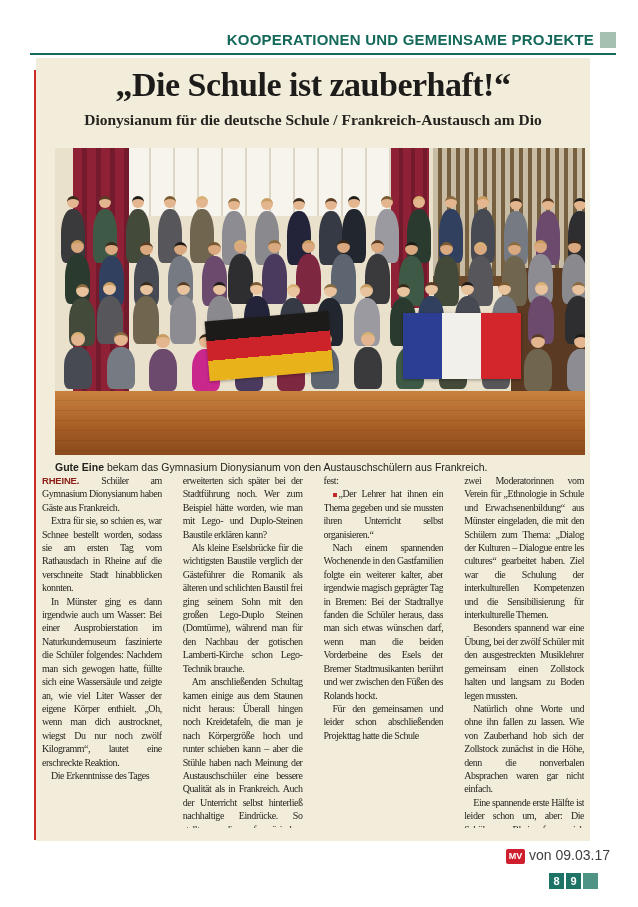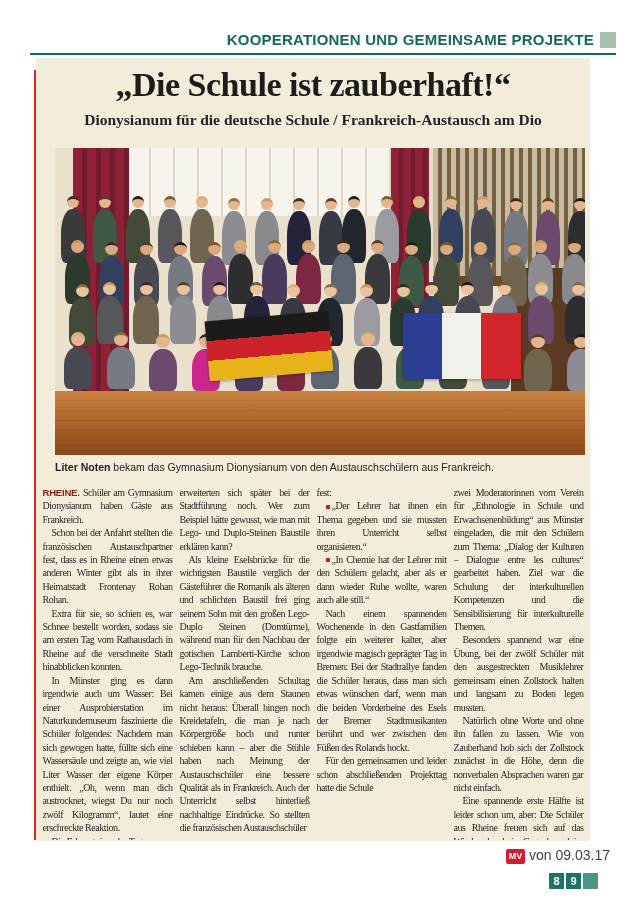--- a/index.html
+++ b/index.html
@@ -94,22 +94,22 @@
   .person .torso { border-radius:45% 45% 18% 18%; margin-top:1px; }
   
   .caption {
     position:absolute; left:19px; top:403px; width:530px;
     font-family:"Liberation Sans", sans-serif;
     font-size:10.5px; color:#24221f;
   }
   .caption b { font-weight:bold; }
   
   .columns {
-    position:absolute; left:6px; top:428px; width:542px; height:354px;
-    display:flex; gap:7px;justify-content:center;
+    position:absolute; left:6px; top:416px; width:542px; height:354px;
+    display:flex; gap:21px;justify-content:center;
   }
   .col {
     width:130px; height:354px; overflow:hidden;
     font-size:10px; line-height:13.4px; letter-spacing:-0.45px;
     text-align:justify; color:#221f1c;
   }
   .col p { margin:0; }
   .col p.indent { text-indent:9px; }
   .lead {
     font-family:"Liberation Sans", sans-serif;
@@ -404,40 +404,38 @@
         <div class="person" style="left: 512px; top: 186px; width: 28px; z-index: 4;">
           <div class="head" style="height: 14px; width: 14px; background: rgb(227, 182, 143); border-top: 3px solid rgb(31, 27, 23);"></div>
           <div class="torso" style="width: 28px; height: 42px; background: rgb(140, 140, 146);"></div>
         </div>
       </div>
     <div class="flag-de"></div>
     <div class="flag-fr"></div>
   </div>
 
   <div class="caption">
-    <b>Liter Noten</b><span> bekam das Gymnasium Dionysianum von den Austauschschülern aus Frankreich.</span>
+    <b>Gute Eine</b><span> bekam das Gymnasium Dionysianum von den Austauschschülern aus Frankreich.</span>
   </div>
 
   <div class="columns">
       <div class="col">
         <p><span class="lead">RHEINE. </span>Schüler am Gymnasium Dionysianum haben Gäste aus Frankreich.</p>
-        <p class="indent">Schon bei der Anfahrt stellten die französischen Austauschpartner fest, dass es in Rheine einen etwas anderen Winter gibt als in ihrer Heimatstadt Frontenay Rohan Rohan.</p>
         <p class="indent">Extra für sie, so schien es, war Schnee bestellt worden, sodass sie am ersten Tag vom Rathausdach in Rheine auf die verschneite Stadt hinabblicken konnten.</p>
         <p class="indent">In Münster ging es dann irgendwie auch um Wasser: Bei einer Ausprobierstation im Naturkundemuseum faszinierte die Schüler folgendes: Nachdem man sich gewogen hatte, füllte sich eine Wassersäule und zeigte an, wie viel Liter Wasser der eigene Körper enthielt. „Oh, wenn man dich austrocknet, wiegst Du nur noch zwölf Kilogramm“, lautet eine erschreckte Reaktion.</p>
         <p class="indent">Die Erkenntnisse des Tages</p>
       </div>
       <div class="col">
-        <p>erweiterten sich später bei der Stadtführung noch. Wer zum Beispiel hätte gewusst, wie man mit Lego- und Duplo-Steinen Baustile erklären kann?</p>
+        <p>erweiterten sich später bei der Stadtführung noch. Wer zum Beispiel hätte worden, wie man mit Lego- und Duplo-Steinen Baustile erklären kann?</p>
         <p class="indent">Als kleine Eselsbrücke für die wichtigsten Baustile verglich der Gästeführer die Romanik als älteren und schlichten Baustil frei ging seinem Sohn mit den großen Lego-Duplo Steinen (Domtürme), während man für den Nachbau der gotischen Lamberti-Kirche schon Lego-Technik brauche.</p>
         <p class="indent">Am anschließenden Schultag kamen einige aus dem Staunen nicht heraus: Überall hingen noch Kreidetafeln, die man je nach Körpergröße hoch und runter schieben kann – aber die Stühle haben nach Meinung der Austauschschüler eine bessere Qualität als in Frankreich. Auch der Unterricht selbst hinterließ nachhaltige Eindrücke. So stellten die französischen Austauschschüler</p>
       </div>
       <div class="col">
         <p>fest:</p>
         <p class="indent"><span class="bullet"></span>„Der Lehrer hat ihnen ein Thema gegeben und sie mussten ihren Unterricht selbst organisieren.“</p>
-        <p class="indent"><span class="bullet"></span>„In Chemie hat der Lehrer mit den Schülern gelacht, aber als er dann wieder Ruhe wollte, waren auch alle still.“</p>
         <p class="indent">Nach einem spannenden Wochenende in den Gastfamilien folgte ein weiterer kalter, aber irgendwie magisch geprägter Tag in Bremen: Bei der Stadtrallye fanden die Schüler heraus, dass man sich etwas wünschen darf, wenn man die beiden Vorderbeine des Esels der Bremer Stadtmusikanten berührt und wer zwischen den Füßen des Rolands hockt.</p>
         <p class="indent">Für den gemeinsamen und leider schon abschließenden Projekttag hatte die Schule</p>
       </div>
       <div class="col">
         <p>zwei Moderatorinnen vom Verein für „Ethnologie in Schule und Erwachsenenbildung“ aus Münster eingeladen, die mit den Schülern zum Thema: „Dialog der Kulturen – Dialogue entre les cultures“ gearbeitet haben. Ziel war die Schulung der interkulturellen Kompetenzen und die Sensibilisierung für interkulturelle Themen.</p>
         <p class="indent">Besonders spannend war eine Übung, bei der zwölf Schüler mit den ausgestreckten Musiklehrer gemeinsam einen Zollstock halten und langsam zu Boden legen mussten.</p>
         <p class="indent">Natürlich ohne Worte und ohne ihn fallen zu lassen. Wie von Zauberhand hob sich der Zollstock zunächst in die Höhe, denn die nonverbalen Absprachen waren gar nicht einfach.</p>
         <p class="indent">Eine spannende erste Hälfte ist leider schon um, aber: Die Schüler aus Rheine freuen sich auf das Wiedersehen beim Gegenbesuch im Juni.</p>
       </div>
     </div>

